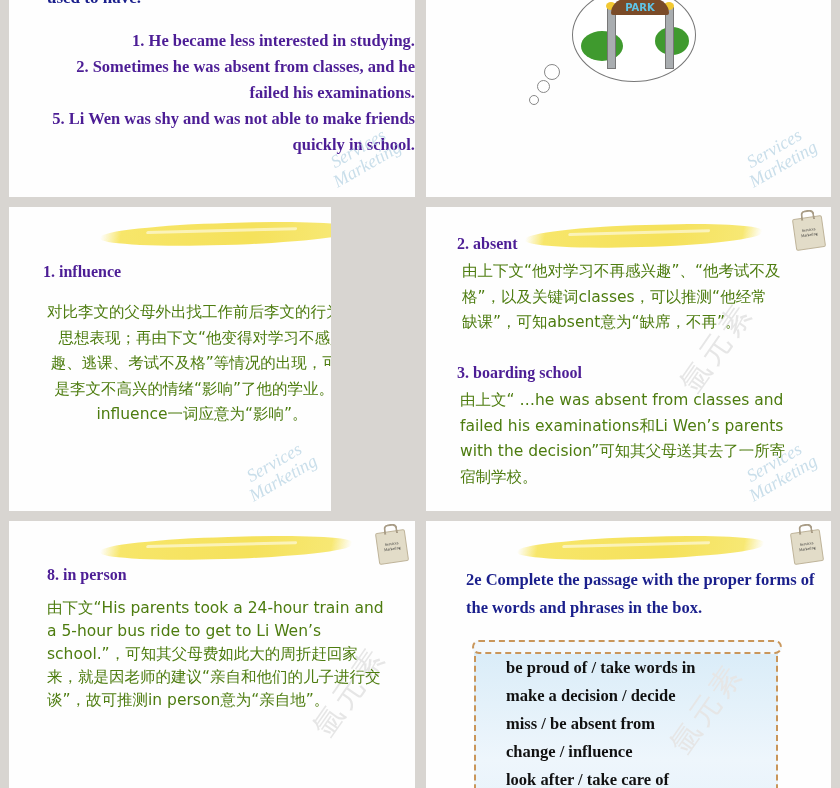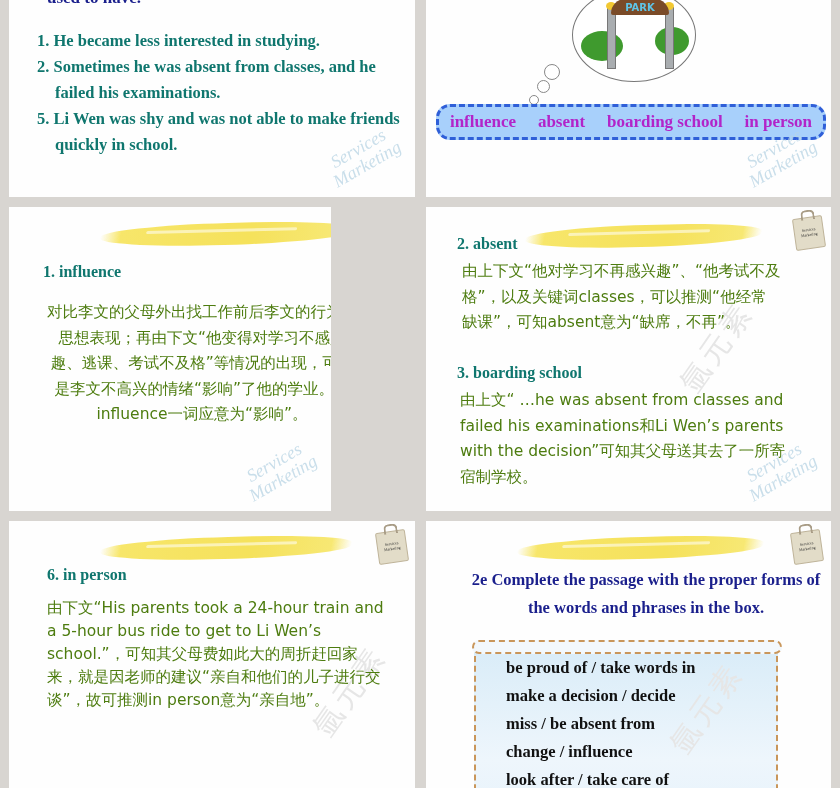--- a/index.html
+++ b/index.html
@@ -44,21 +44,21 @@
     border:1px solid #bfb49a; transform:rotate(-8deg); border-radius:2px;
   }
   .bag::before {
     content:""; position:absolute; left:8px; top:-8px; width:10px; height:8px;
     border:2px solid #a89c86; border-bottom:none; border-radius:5px 5px 0 0;
   }
   .bag-label {
     position:absolute; left:3px; top:9px; width:22px; font-size:4px; line-height:5px;
     color:#333; text-align:center; font-family:"Liberation Serif", serif;
   }
-  .red { color:#0f766e; font-weight:bold; }
+  .red { color:#4c1d95; font-weight:bold;text-align:right; }
   .navy { color:#1a1f8c; font-weight:bold; }
 
   
   .p1-title { position:absolute; left:38px; top:-12px; font-size:17px; }
   .p1-list { position:absolute; left:28px; top:28px; font-size:16.5px; line-height:26px; margin:0; padding:0; list-style:none; }
   .p1-list li { padding-left:18px; text-indent:-18px; width:360px; }
 
   
   .bubble {
     position:absolute; left:146px; top:-12px; width:122px; height:92px;
@@ -83,21 +83,21 @@
   }
 
   
   .head { position:absolute; font-size:16px; }
   .cn-body {
     position:absolute; font-family:"DejaVu Sans", sans-serif; font-size:15.5px;
     line-height:25.5px; color:#4d7c0f; margin:0;
   }
 
   
-  .p6-title { position:absolute; left:40px; top:45px; font-size:16.5px; line-height:28px; width:360px;text-align:center; }
+  .p6-title { position:absolute; left:40px; top:45px; font-size:16.5px; line-height:28px; width:360px; }
   .phrase-box {
     position:absolute; left:48px; top:125px; width:300px; height:160px;
     background:linear-gradient(180deg, #d9ecf8 0%, #eef6fc 70%, #e8f3fb 100%);
     border:2px dashed #c9965a; border-right-width:2px;
   }
   .phrase-box .roll {
     position:absolute; left:-4px; top:-8px; width:306px; height:10px;
     border:2px dashed #c9965a; border-radius:8px; background:#f3f8fc;
   }
   .phrase-list { position:absolute; left:30px; top:6px; margin:0; padding:0; list-style:none; font-size:16.5px; font-weight:bold; line-height:28px; color:#111; }
@@ -119,26 +119,20 @@
   <div class="bubble">
     <div class="bush" style="left:8px;top:42px;width:42px;height:30px;"></div>
     <div class="bush" style="left:82px;top:38px;width:34px;height:28px;"></div>
     <div class="pillar l"></div>
     <div class="pillar r"></div>
     <div class="gate-arch">PARK</div>
   </div>
   <div class="dot-bubble" style="left:118px;top:64px;width:14px;height:14px;"></div>
   <div class="dot-bubble" style="left:111px;top:80px;width:11px;height:11px;"></div>
   <div class="dot-bubble" style="left:103px;top:95px;width:8px;height:8px;"></div>
-  <div class="wordbox">
-    <span>influence</span>
-    <span>absent</span>
-    <span>boarding school</span>
-    <span>in person</span>
-  </div>
   <div class="watermark">Services Marketing</div>
 </div>
 
 <div class="panel" id="p3">
   <div class="brush" style="left:92px;top:16px;width:250px;"></div>
   <div class="bag" style="left:368px;top:10px;">
       <span class="bag-label">Services Marketing</span>
     </div>
   <div class="head red" style="left:34px;top:56px;">1. influence</div>
   <p class="cn-body" style="left:34px;top:93px;width:318px;text-align:center;">对比李文的父母外出找工作前后李文的行为和思想表现；再由下文“他变得对学习不感兴趣、逃课、考试不及格”等情况的出现，可知是李文不高兴的情绪“影响”了他的学业。故influence一词应意为“影响”。</p>
@@ -157,21 +151,21 @@
   <p class="cn-body" style="left:34px;top:181px;width:340px;">由上文“ …he was absent from classes and failed his examinations和Li Wen’s parents with the decision”可知其父母送其去了一所寄宿制学校。</p>
   <div class="watermark">Services Marketing</div>
 </div>
 
 <div class="panel" id="p5">
   <div class="brush" style="left:92px;top:16px;width:250px;"></div>
   <div class="bag" style="left:368px;top:10px;">
       <span class="bag-label">Services Marketing</span>
     </div>
   <div class="cn-wm" style="left:290px;top:150px;">氩元素</div>
-  <div class="head red" style="left:38px;top:45px;">6. in person</div>
+  <div class="head red" style="left:38px;top:45px;">8. in person</div>
   <p class="cn-body" style="left:38px;top:76px;width:340px;line-height:23px;">由下文“His parents took a 24-hour train and a 5-hour bus ride to get to Li Wen’s school.”，可知其父母费如此大的周折赶回家来，就是因老师的建议“亲自和他们的儿子进行交谈”，故可推测in person意为“亲自地”。</p>
 </div>
 
 <div class="panel" id="p6">
   <div class="brush" style="left:92px;top:16px;width:245px;"></div>
   <div class="bag" style="left:366px;top:10px;">
       <span class="bag-label">Services Marketing</span>
     </div>
   <div class="p6-title navy">2e Complete the passage with the proper forms of the words and phrases in the box.</div>
   <div class="phrase-box">

